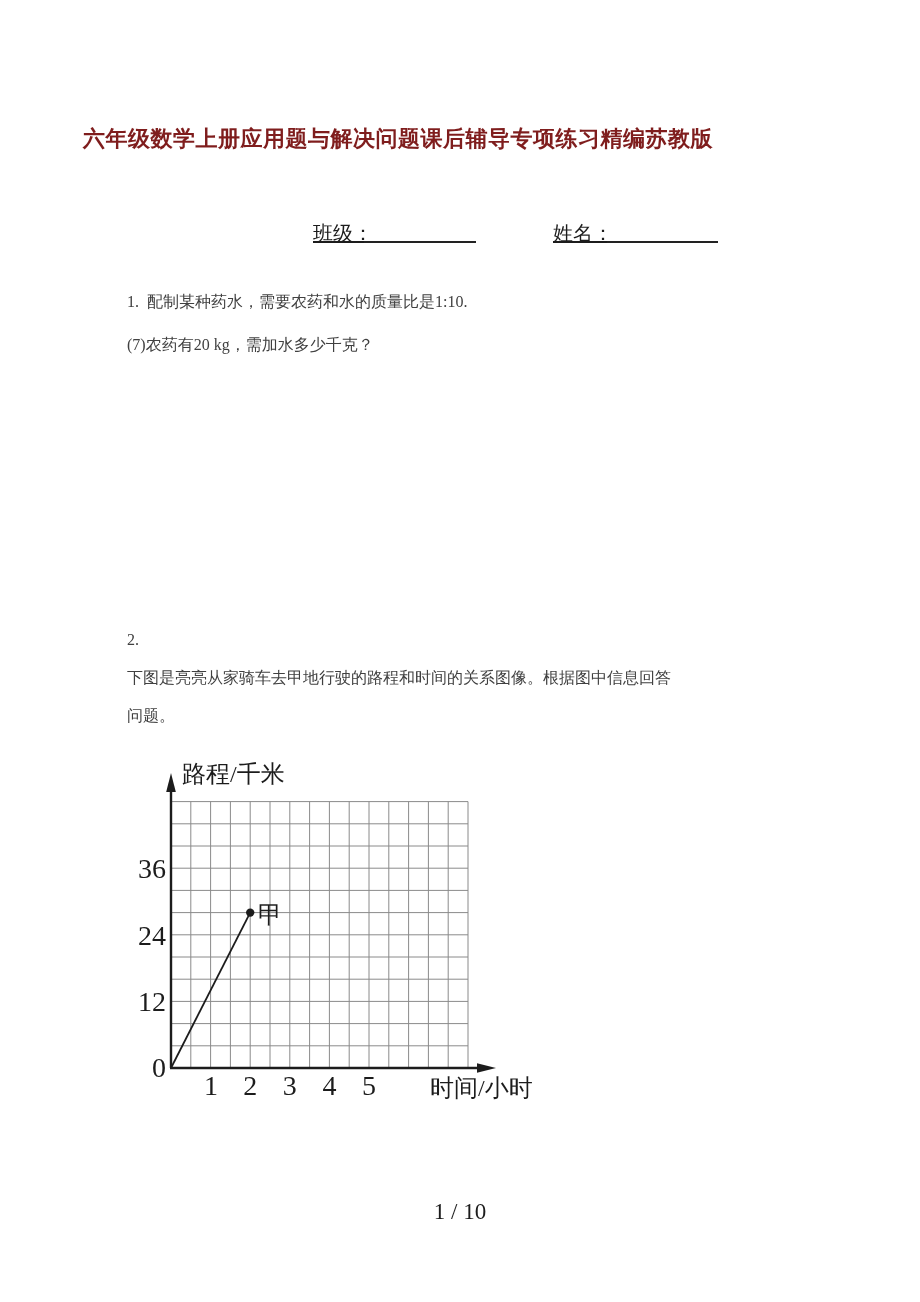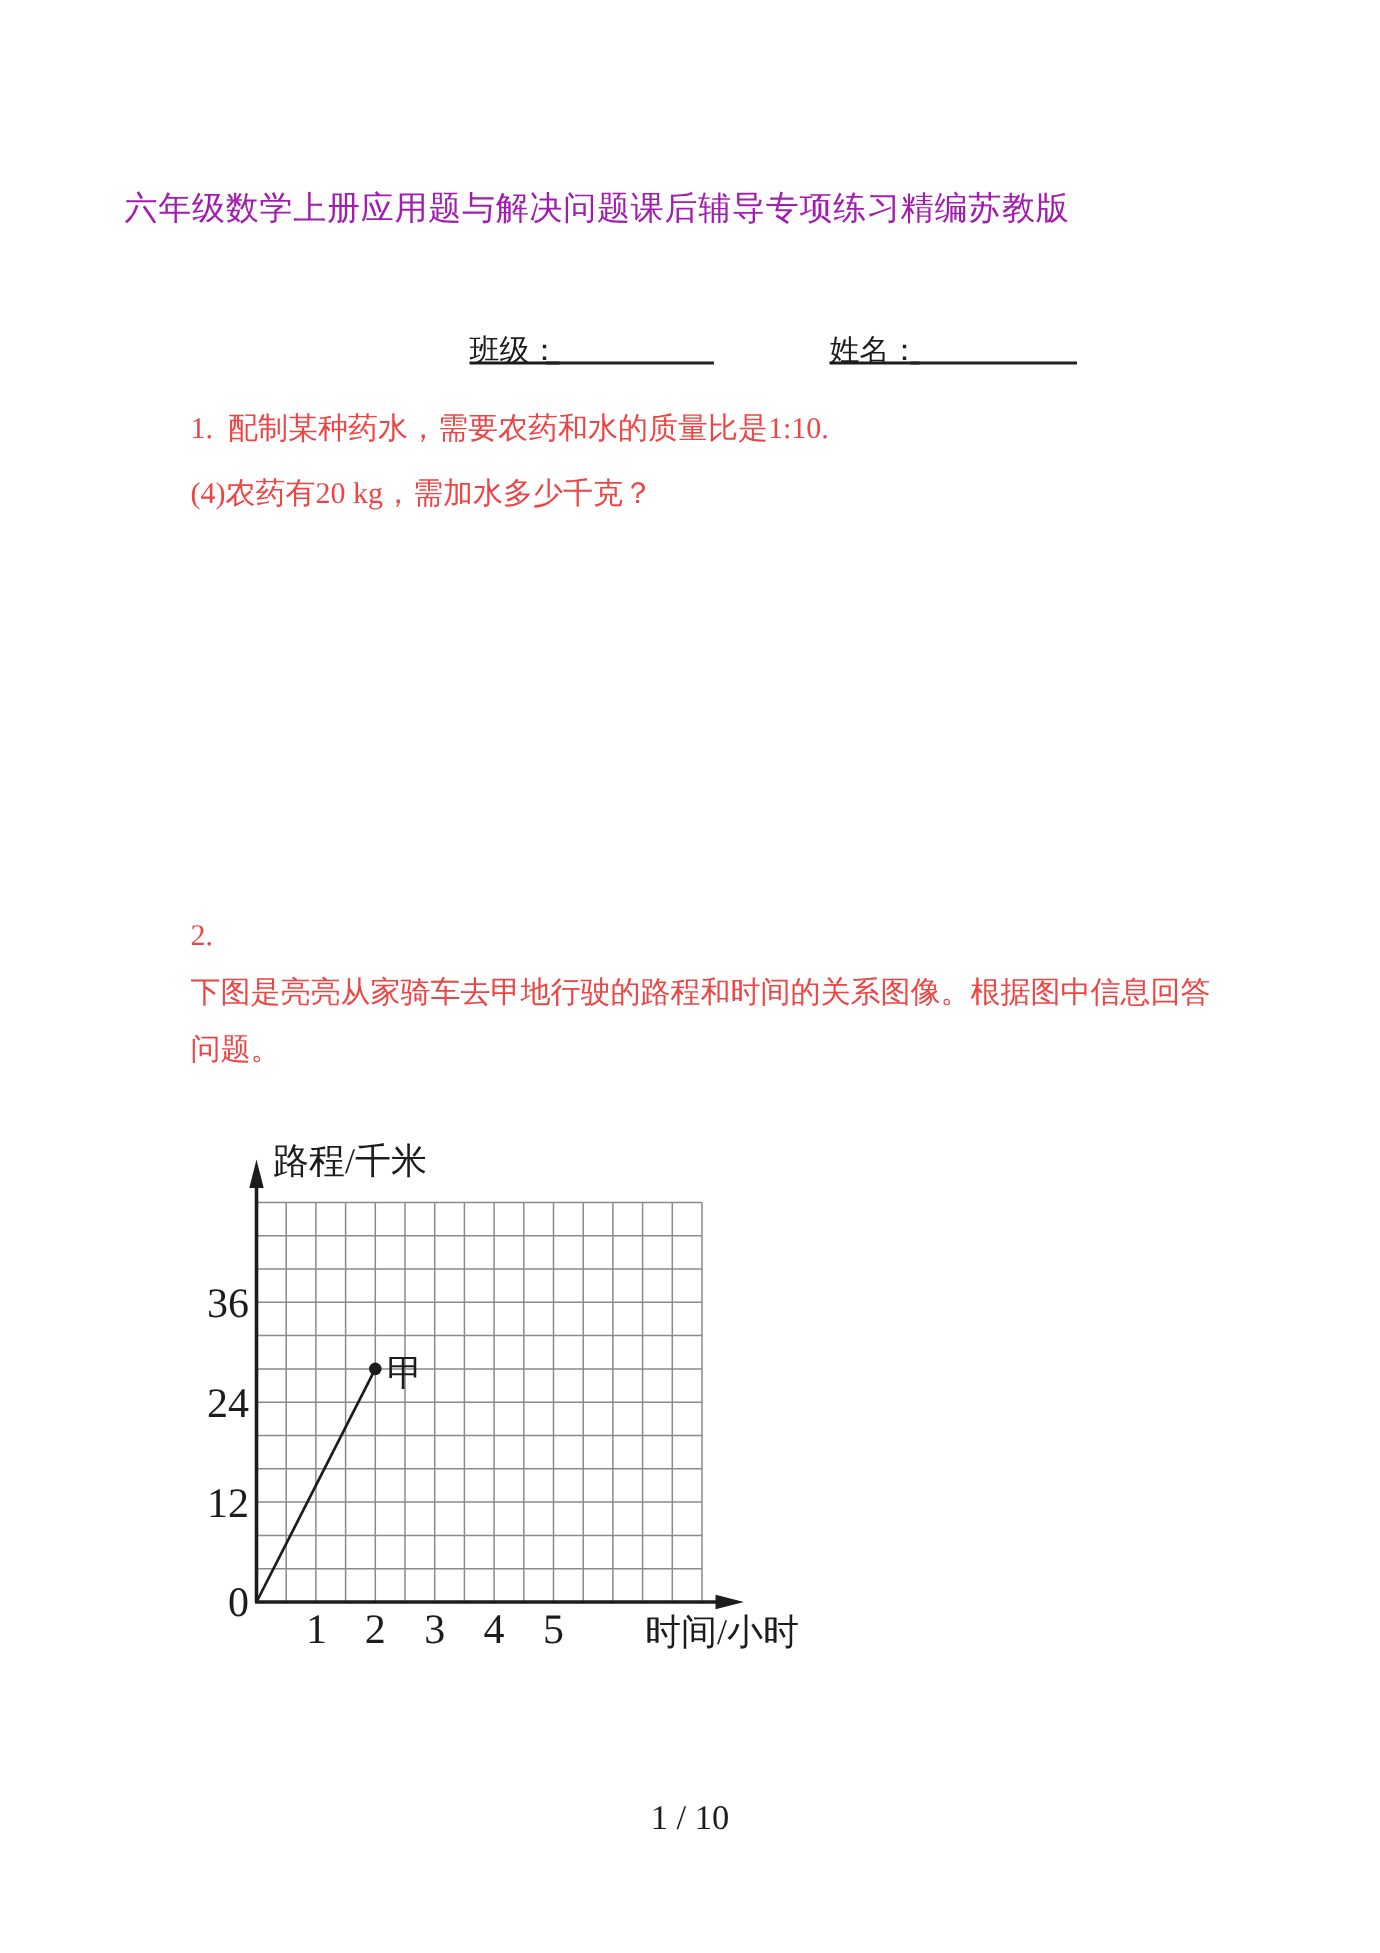--- a/index.html
+++ b/index.html
@@ -6,26 +6,26 @@
   html, body { background: #ffffff; }
   body {
     width: 920px; height: 1302px;
     position: relative;
     font-family: "Liberation Serif", "DejaVu Serif", serif;
     color: #1a1a1a;
   }
   .page { position: absolute; inset: 0; background: #ffffff; overflow: hidden; }
   .title {
     position: absolute; top: 124px; left: 0; width: 796px;
-    text-align: center; font-size: 22px; font-weight: normal;
-    letter-spacing: 0.5px; color: #a21caf;
+    text-align: center; font-size: 22px; font-weight: bold;
+    letter-spacing: 0.5px; color: #7f1d1d;
   }
   .line {
     position: absolute; left: 127px;
-    font-size: 20px; line-height: 28px; white-space: pre; color: #ef4444;
+    font-size: 16px; line-height: 28px; white-space: pre; color: #404040; margin-top: 16px;
   }
   .cn-label { position: absolute; top: 220px; font-size: 20px; color: #1c1c1c; text-decoration: underline; }
   .blank {
     position: absolute; top: 220px; height: 23px;
     border-bottom: 2px solid #222;
   }
   .chart-wrap { position: absolute; left: 100px; top: 740px; width: 460px; height: 380px; }
   .pagenum {
     position: absolute; top: 1199px; left: 0; width: 920px;
     text-align: center; font-size: 23px; color: #1c1c1c;
@@ -41,21 +41,21 @@
 <div class="page">
 
   <div class="title">六年级数学上册应用题与解决问题课后辅导专项练习精编苏教版</div>
 
   <span class="cn-label" style="left:313px">班级：</span>
   <span class="blank" style="left:364px;width:112px"></span>
   <span class="cn-label" style="left:553px">姓名：</span>
   <span class="blank" style="left:607px;width:111px"></span>
 
   <div class="line" style="top:272px">1.  配制某种药水，需要农药和水的质量比是1:10.</div>
-  <div class="line" style="top:315px">(4)农药有20 kg，需加水多少千克？</div>
+  <div class="line" style="top:315px">(7)农药有20 kg，需加水多少千克？</div>
 
   <div class="line" style="top:610px">2.</div>
   <div class="line" style="top:648px">下图是亮亮从家骑车去甲地行驶的路程和时间的关系图像。根据图中信息回答</div>
   <div class="line" style="top:686px">问题。</div>
 
   <div class="chart-wrap">
     <svg width="460" height="380" viewBox="0 0 460 380">
 
       <path fill="none" stroke="#8a8a8a" stroke-width="1" d="M71 61.6H368M71 83.8H368M71 106H368M71 128.2H368M71 150.4H368M71 172.6H368M71 194.8H368M71 217H368M71 239.2H368M71 261.4H368M71 283.6H368M71 305.8H368M71 328H368M71 61.6V328M90.8 61.6V328M110.6 61.6V328M130.4 61.6V328M150.2 61.6V328M170 61.6V328M189.8 61.6V328M209.6 61.6V328M229.4 61.6V328M249.2 61.6V328M269 61.6V328M288.8 61.6V328M308.6 61.6V328M328.4 61.6V328M348.2 61.6V328M368 61.6V328"></path>
 

